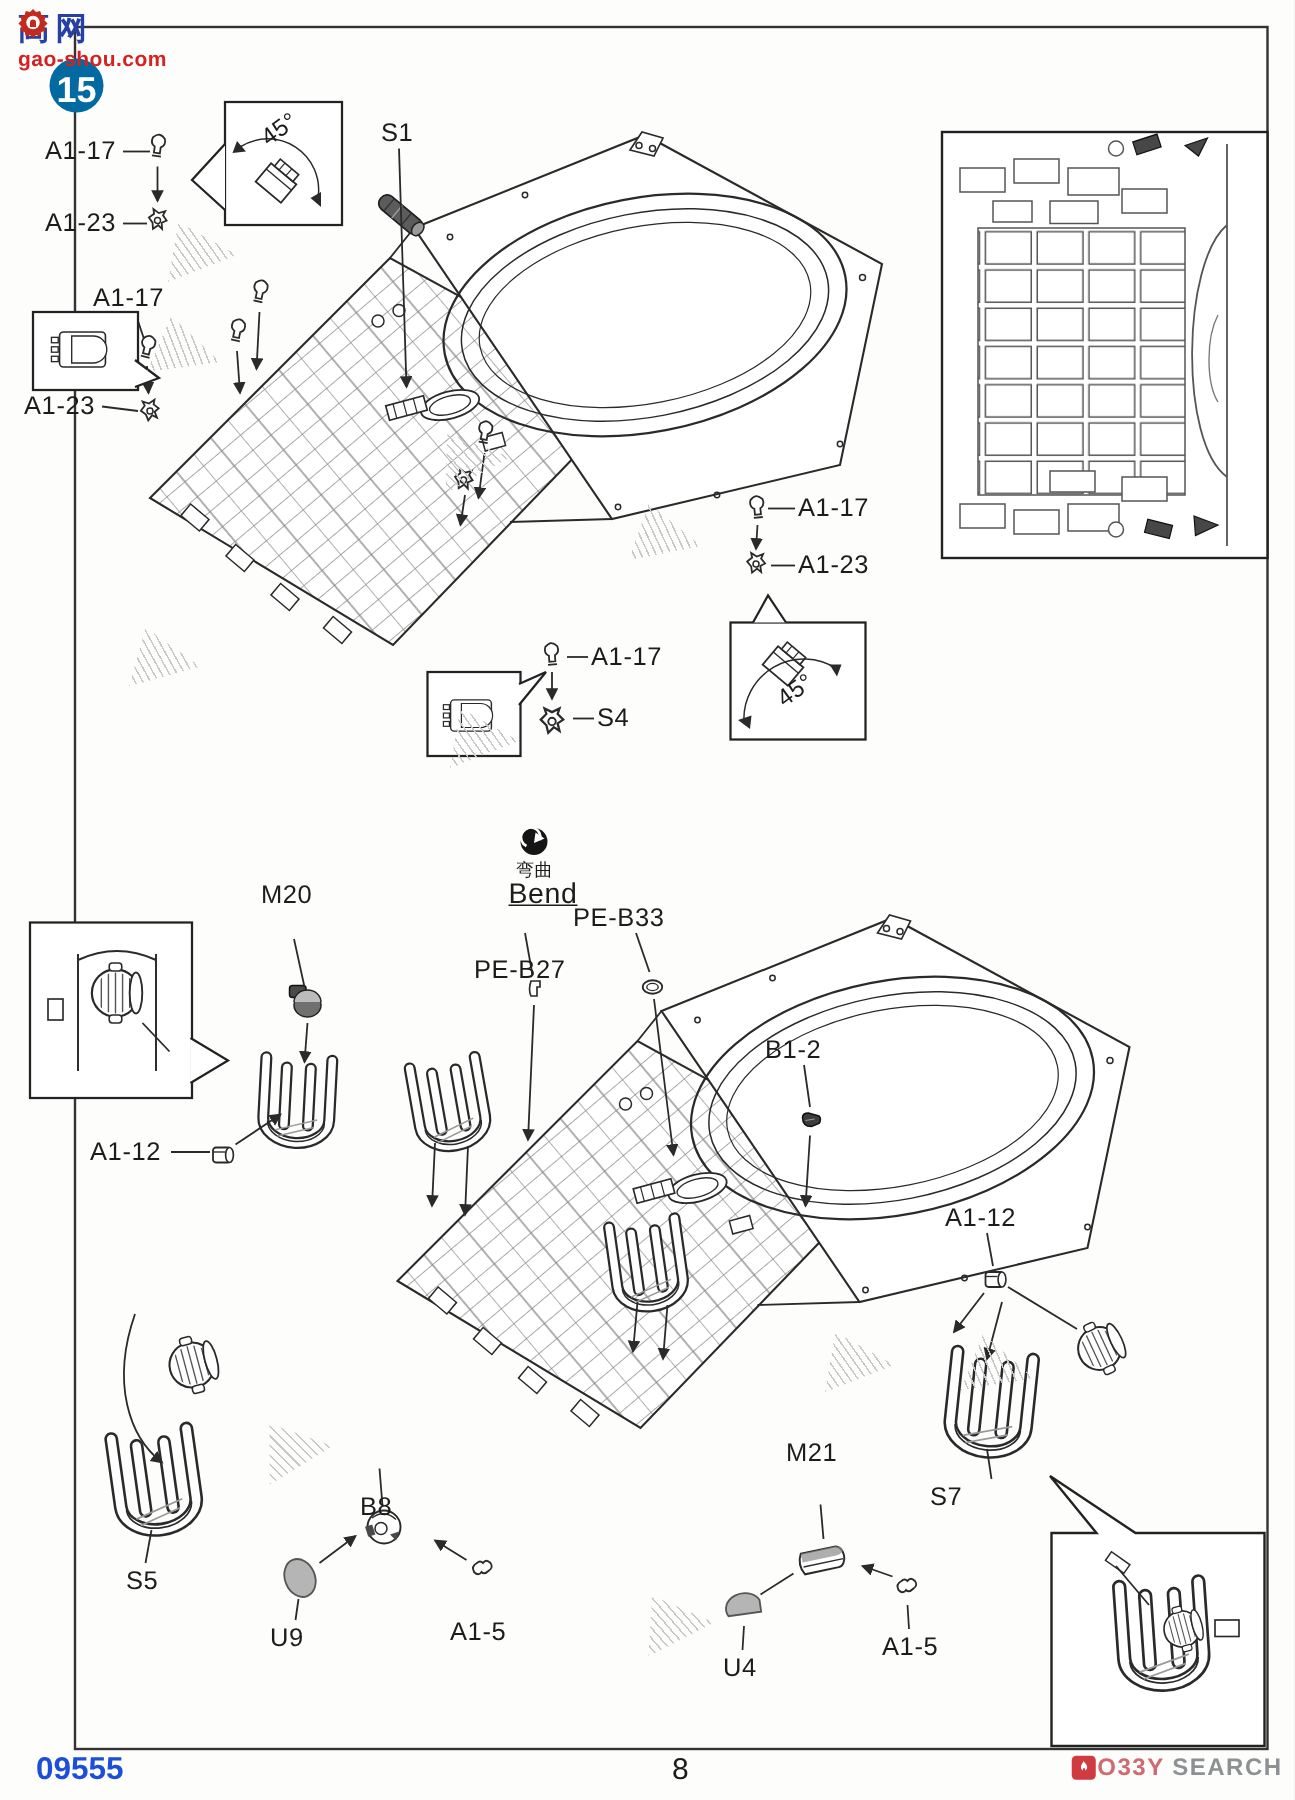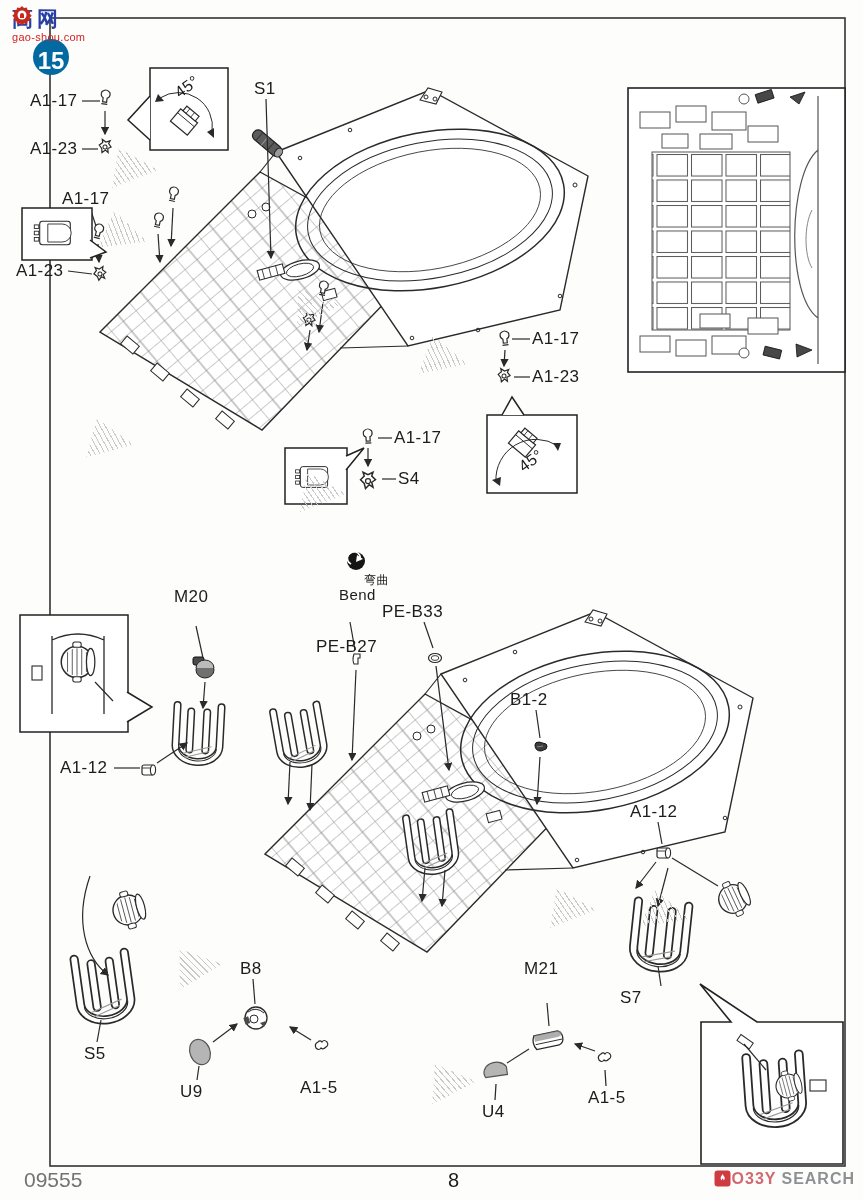--- a/index.html
+++ b/index.html
@@ -1,37 +1,37 @@
 <!DOCTYPE html>
 <html><head>
 <meta charset="utf-8">
 <style>
   html,body{margin:0;padding:0;background:#e8e8e8;}
   #page{position:relative;width:863px;height:1200px;background:#fdfdfc;overflow:hidden;
         font-family:"Liberation Sans",sans-serif;}
   svg{position:absolute;left:0;top:0;}
   .lbl{position:absolute;font-size:17px;line-height:1.05;color:#1c1c1c;letter-spacing:.4px;
        white-space:nowrap;}
-  .lbl.small{font-size:12px;margin-left:20px;}
-  .lbl.med{font-size:15px;}
+  .lbl.small{font-size:12px;}
+  .lbl.med{font-size:19px;text-decoration:underline;}
   .lbl.rot{transform:rotate(-36deg);transform-origin:left top;font-size:16px;}
   .hatch{position:absolute;width:46px;height:40px;
          background:repeating-linear-gradient(55deg,#c9c9c9 0 1px,transparent 1px 4.5px);
          clip-path:polygon(15% 0,100% 55%,0 100%);}
   
   #wm{position:absolute;left:12px;top:5px;z-index:5;}
   #wm .row{display:flex;align-items:center;gap:2px;}
   #wm .cn{font-size:21px;font-weight:bold;color:#2840a6;}
-  #wm .site{font-size:11px;font-weight:normal;color:#d42222;letter-spacing:.3px;margin-top:-2px;}
+  #wm .site{font-size:14px;font-weight:bold;color:#d42222;letter-spacing:.3px;margin-top:-2px;}
   
   #badge{position:absolute;left:33px;top:39px;width:36px;height:36px;border-radius:50%;
          background:#0369a1;color:#fff;display:flex;align-items:flex-end;justify-content:center;
          font-size:24px;font-weight:bold;z-index:4;}
   
-  #code{position:absolute;left:24px;top:1168px;font-size:21px;font-weight:normal;color:#737373;}
+  #code{position:absolute;left:24px;top:1168px;font-size:21px;font-weight:bold;color:#1d4ed8;}
   #pageno{position:absolute;left:448px;top:1169px;font-size:20px;color:#1b1b1b;}
   #brand{position:absolute;left:714px;top:1170px;display:flex;align-items:center;gap:5px;}
   #brand .w1{font-size:16px;font-weight:bold;color:#d06a70;letter-spacing:1px;}
   #brand .w2{font-size:16px;font-weight:bold;color:#8d9194;letter-spacing:1px;}
 </style>
 </head>
 <body>
 
 <div id="page">
 
@@ -386,21 +386,21 @@
   <div class="lbl small" style="left:344px;top:574px">弯曲</div>
   <div class="lbl med" style="left:339px;top:587px">Bend</div>
   <div class="lbl" style="left:316px;top:638px">PE-B27</div>
   <div class="lbl" style="left:382px;top:603px">PE-B33</div>
   <div class="lbl" style="left:174px;top:588px">M20</div>
   <div class="lbl" style="left:60px;top:759px">A1-12</div>
   <div class="lbl" style="left:510px;top:691px">B1-2</div>
   <div class="lbl" style="left:630px;top:803px">A1-12</div>
   <div class="lbl" style="left:620px;top:989px">S7</div>
   <div class="lbl" style="left:84px;top:1045px">S5</div>
-  <div class="lbl" style="left:240px;top:960px">B8</div>
+  <div class="lbl" style="left:240px;top:996px">B8</div>
   <div class="lbl" style="left:180px;top:1083px">U9</div>
   <div class="lbl" style="left:300px;top:1079px">A1-5</div>
   <div class="lbl" style="left:524px;top:960px">M21</div>
   <div class="lbl" style="left:482px;top:1103px">U4</div>
   <div class="lbl" style="left:588px;top:1089px">A1-5</div>
 
   <div id="wm">
     <div class="row">
       <span class="cn">高</span>
       <span>

